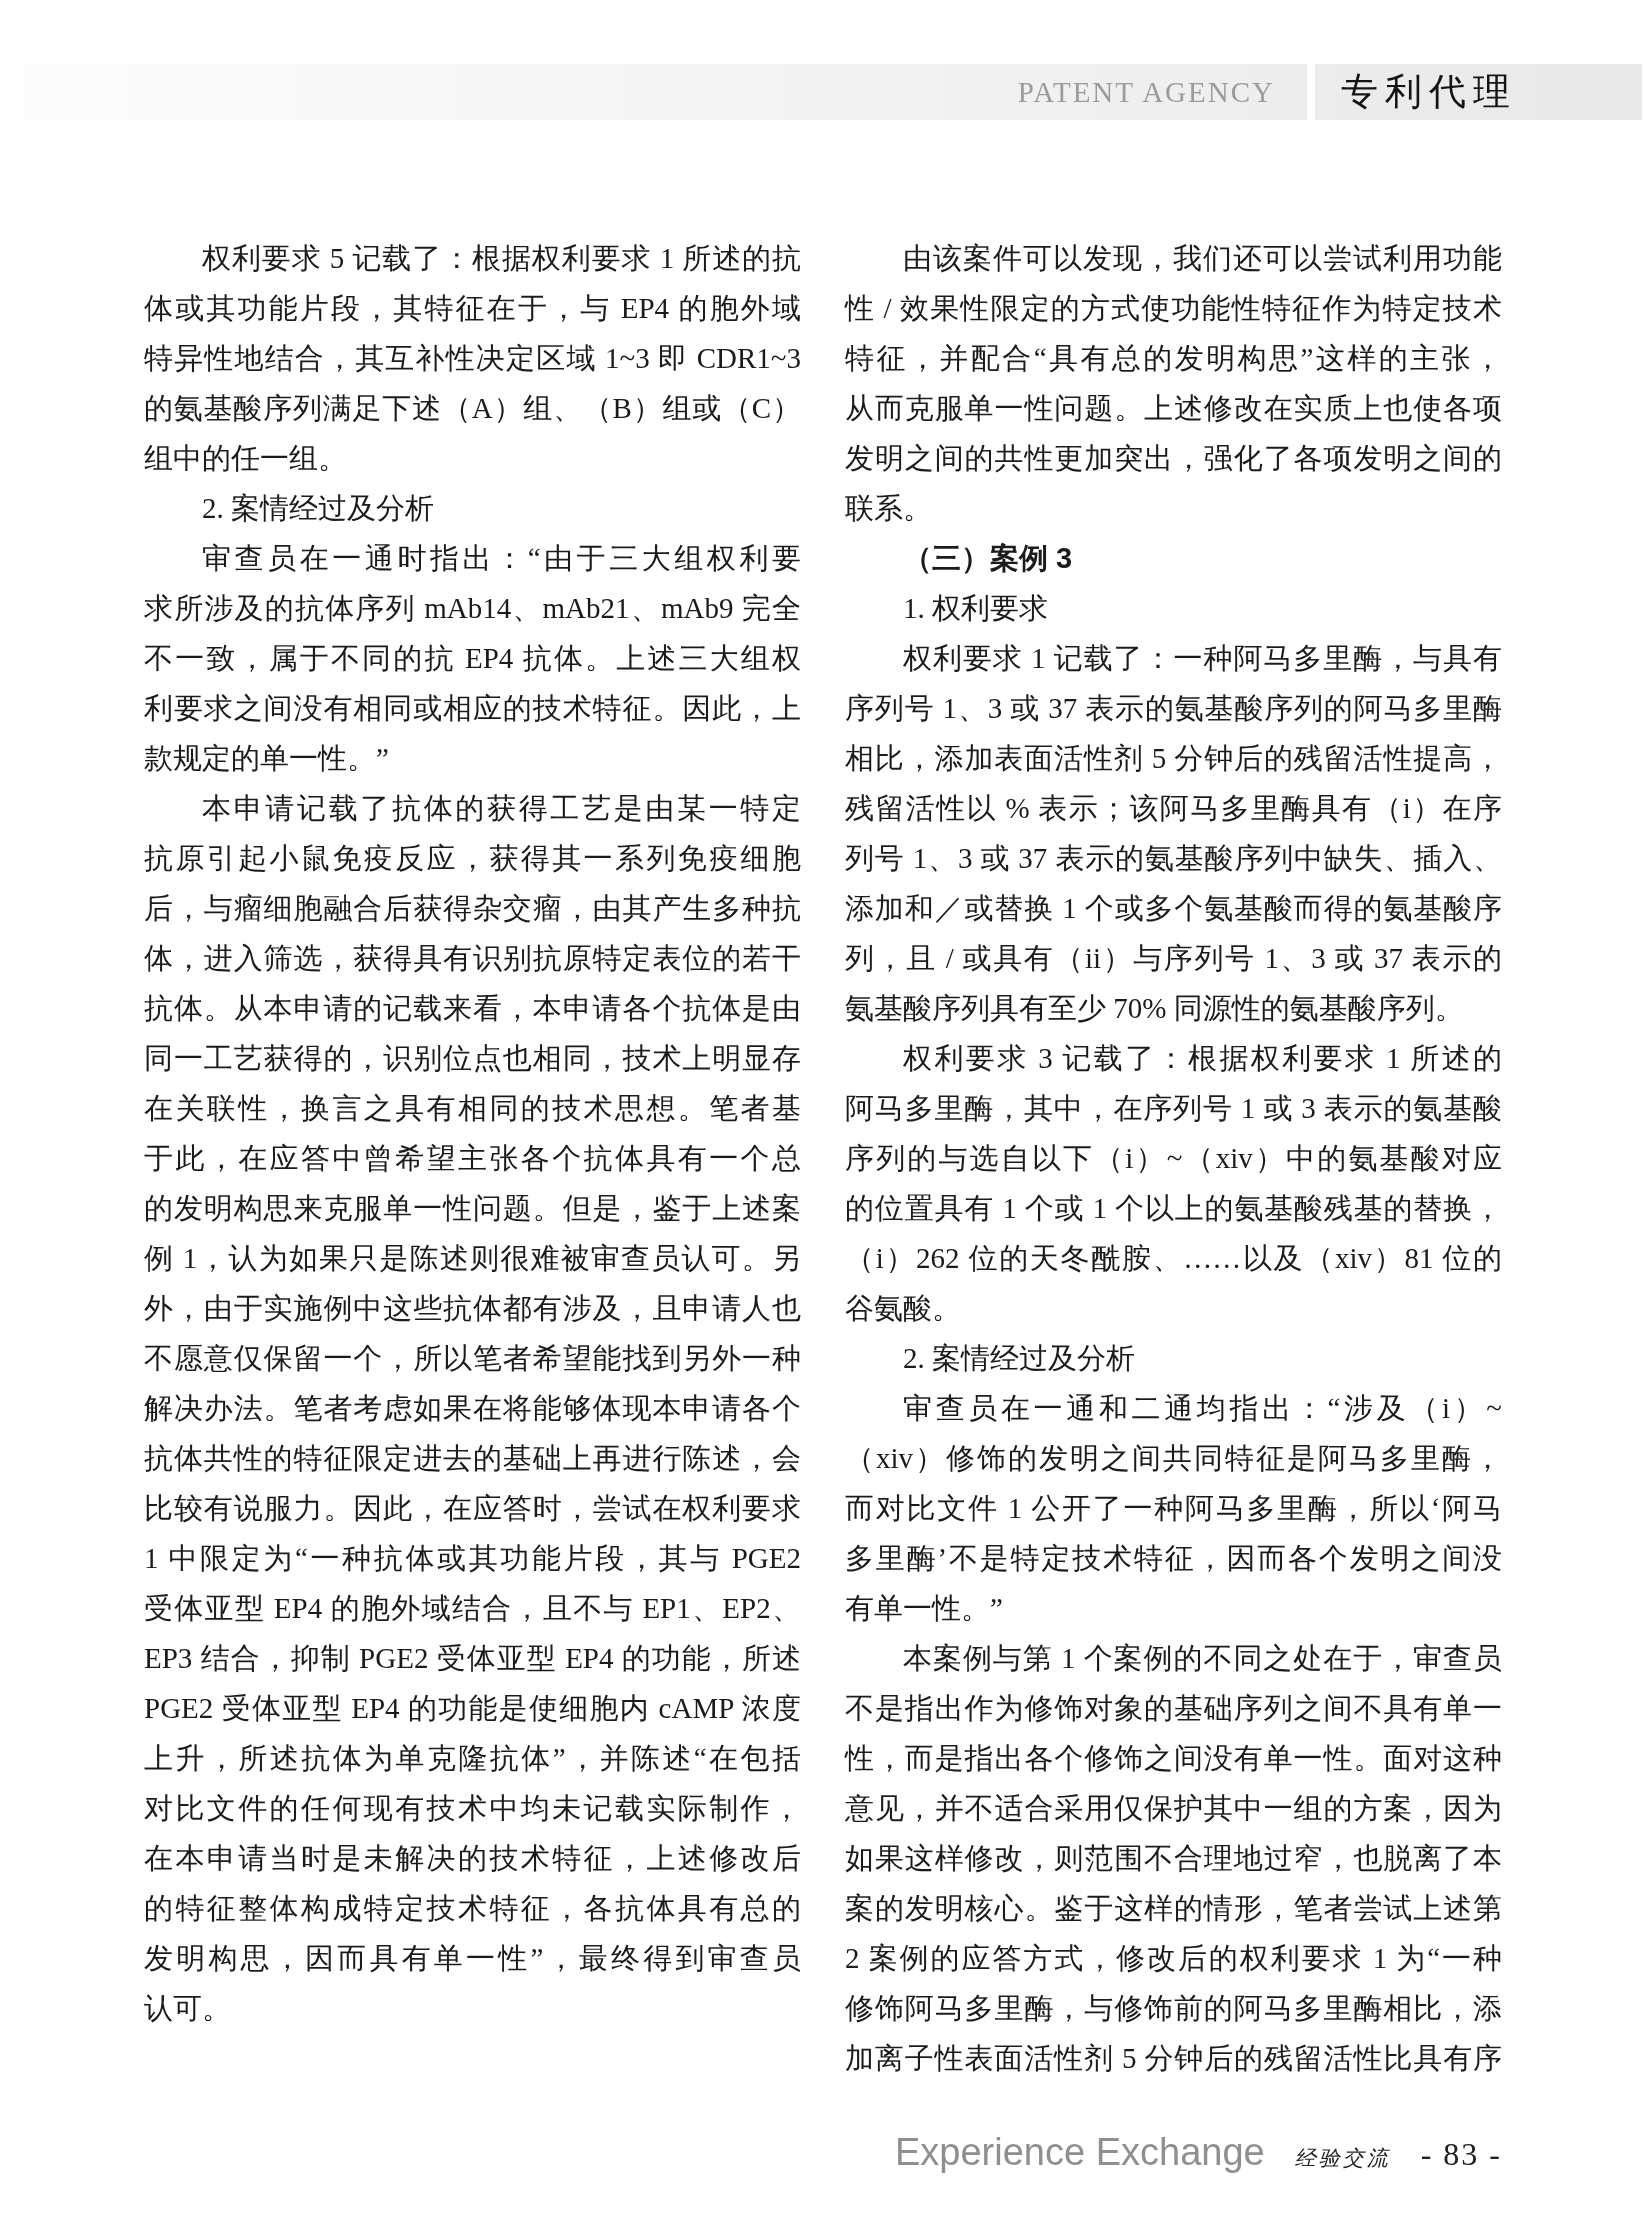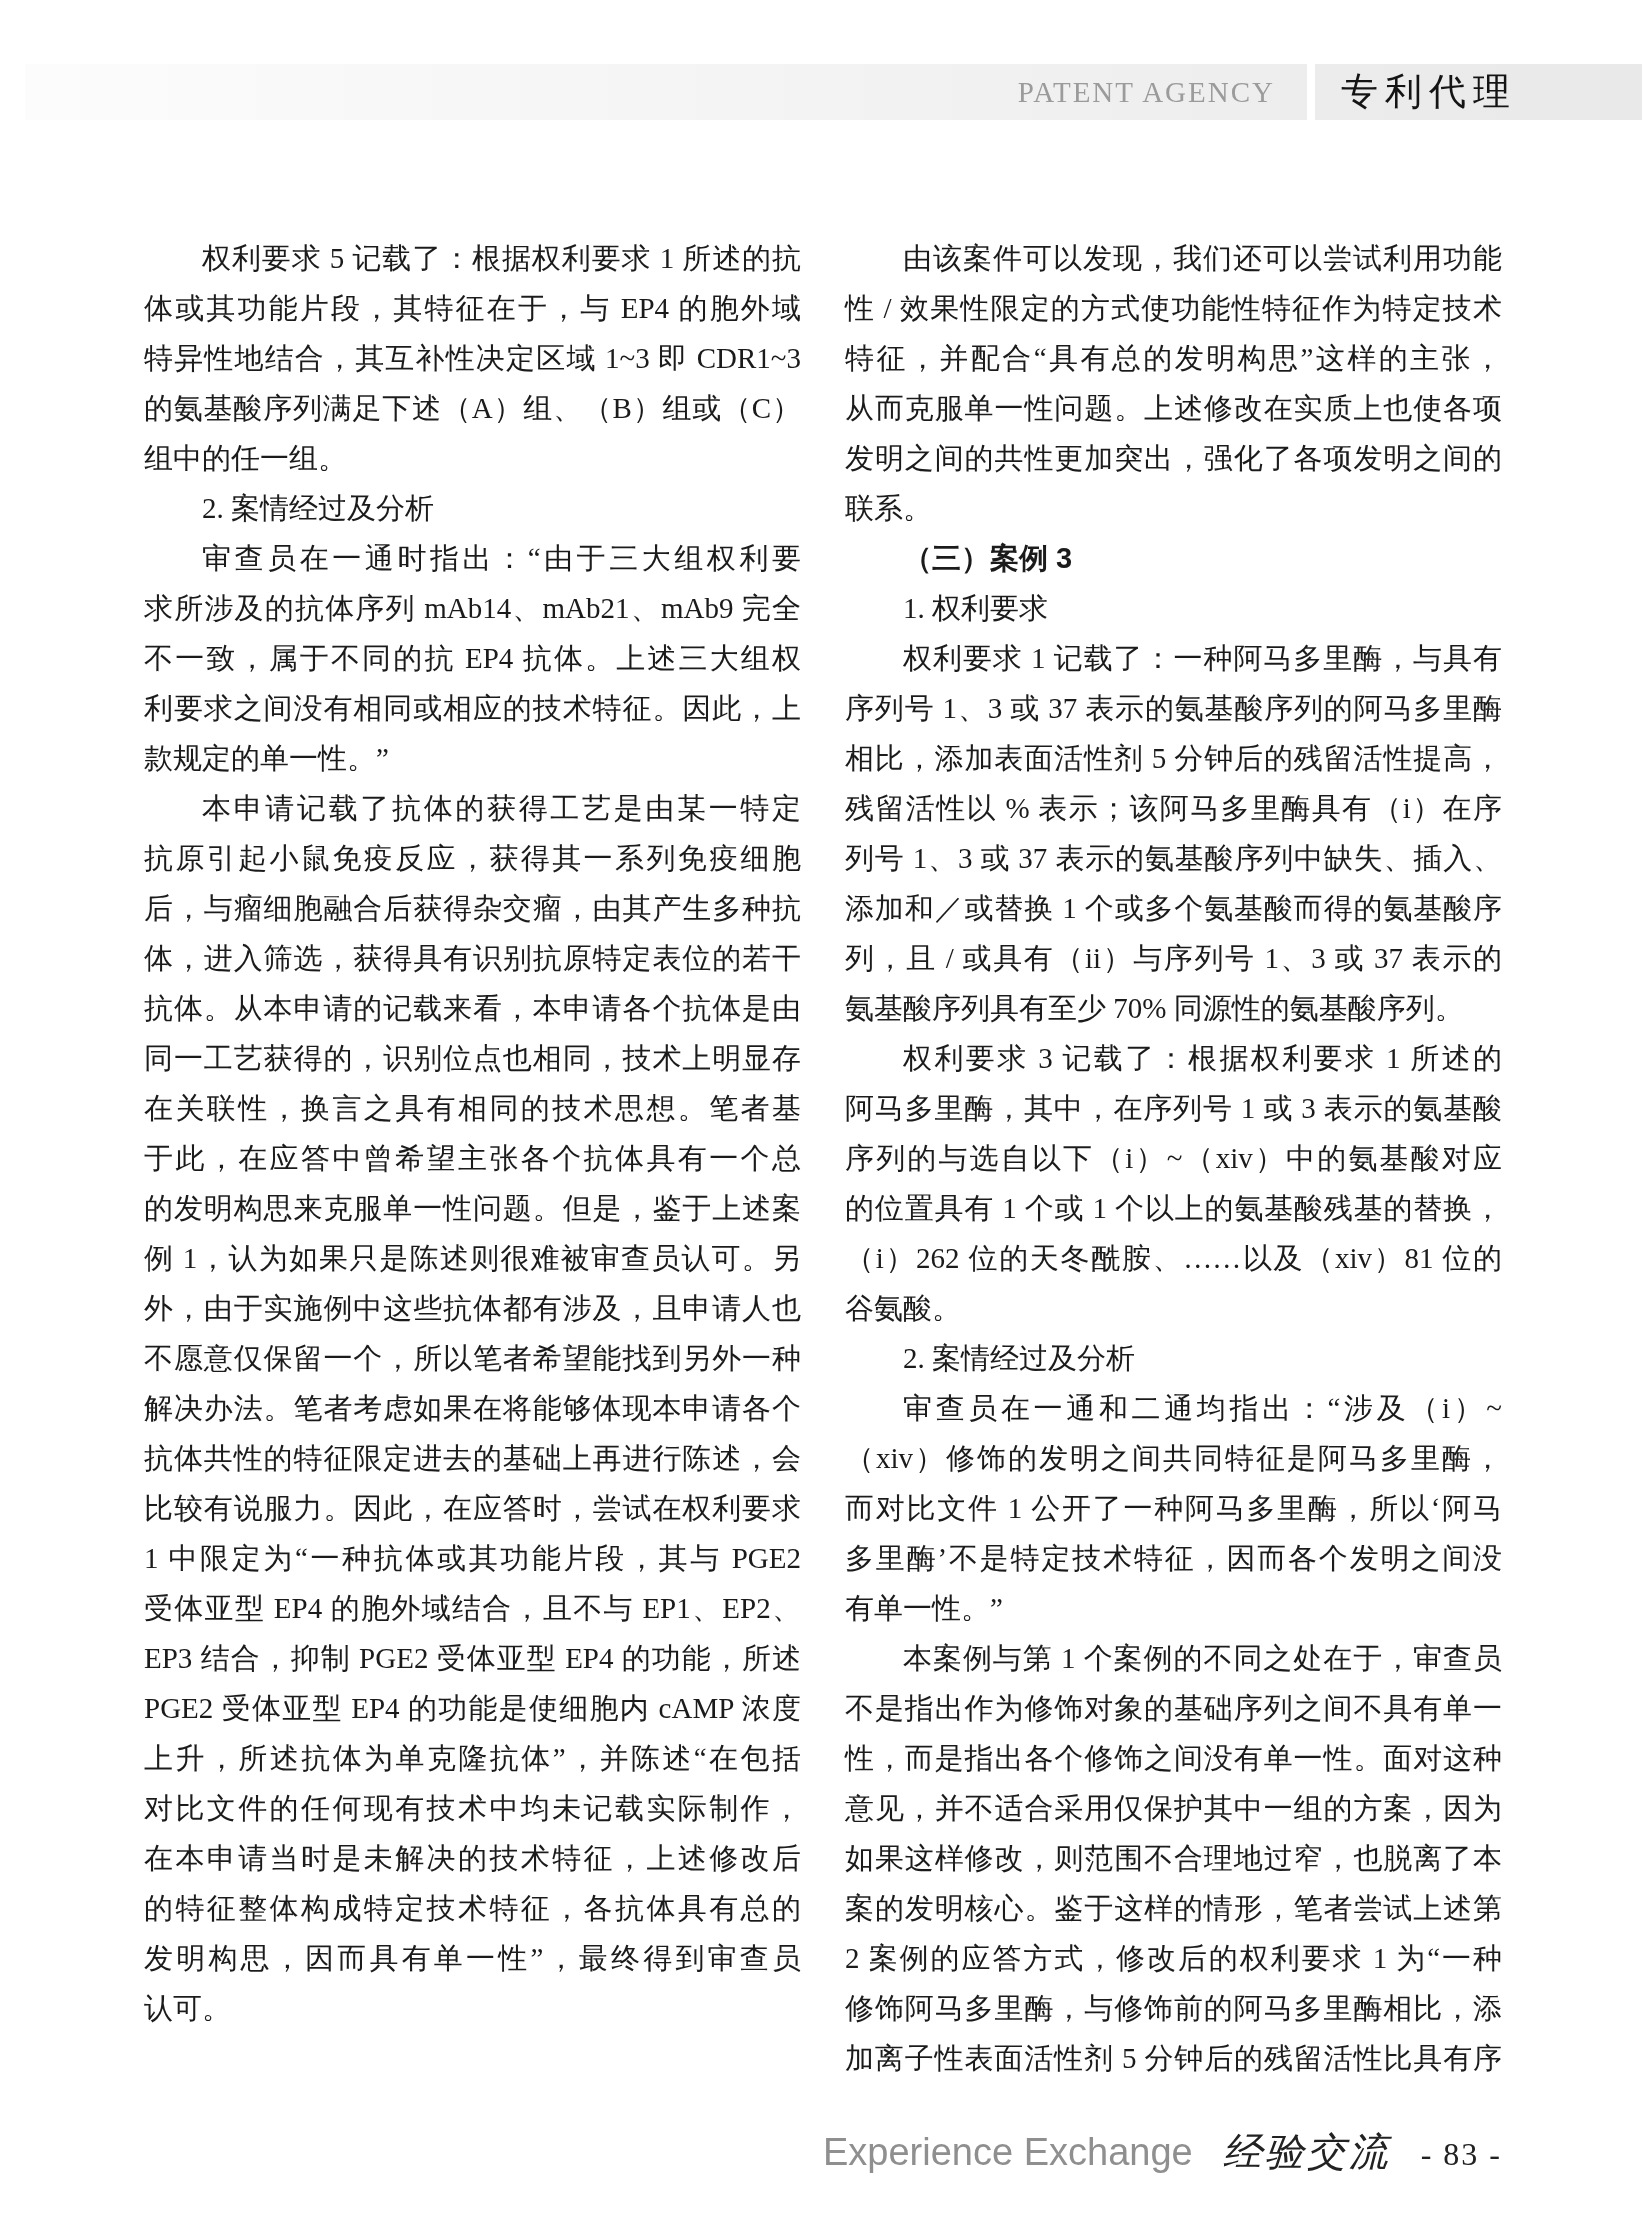--- a/index.html
+++ b/index.html
@@ -59,21 +59,21 @@
   
   .footer {
     position:absolute; top:2115px; left:845px; width:657px;
     display:flex; justify-content:flex-end; align-items:baseline;
     gap:30px; white-space:nowrap;
   }
   .ft-en {
     font-family:"Liberation Sans","DejaVu Sans",sans-serif;
     color:#8f8f8f; font-size:38px;
   }
-  .ft-zh { font-style:italic; color:#222222; font-size:39px; letter-spacing:3px; }
+  .ft-zh { font-style:italic; color:#222222; font-size:21px; letter-spacing:3px; }
   .ft-no { color:#222222; font-size:32px; letter-spacing:2px;margin-top:21px; }
 </style>
 </head>
 <body>
 
 <div class="page">
 
   <div class="hdr-band band-en">
     <span class="hdr-en">PATENT AGENCY</span>
   </div>

